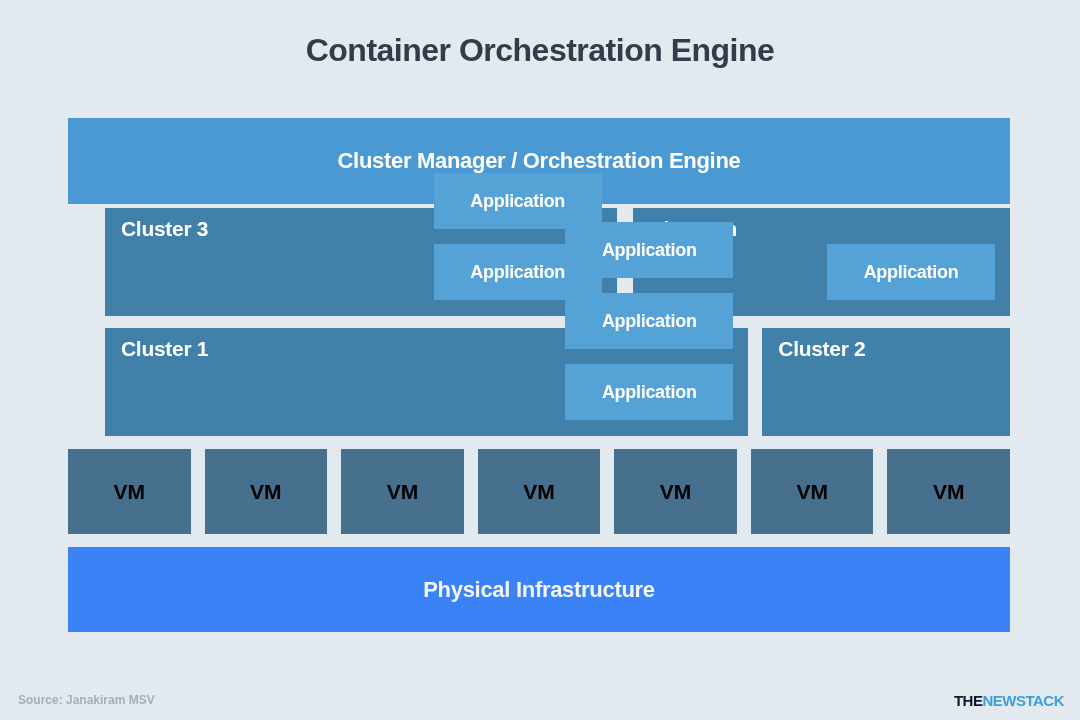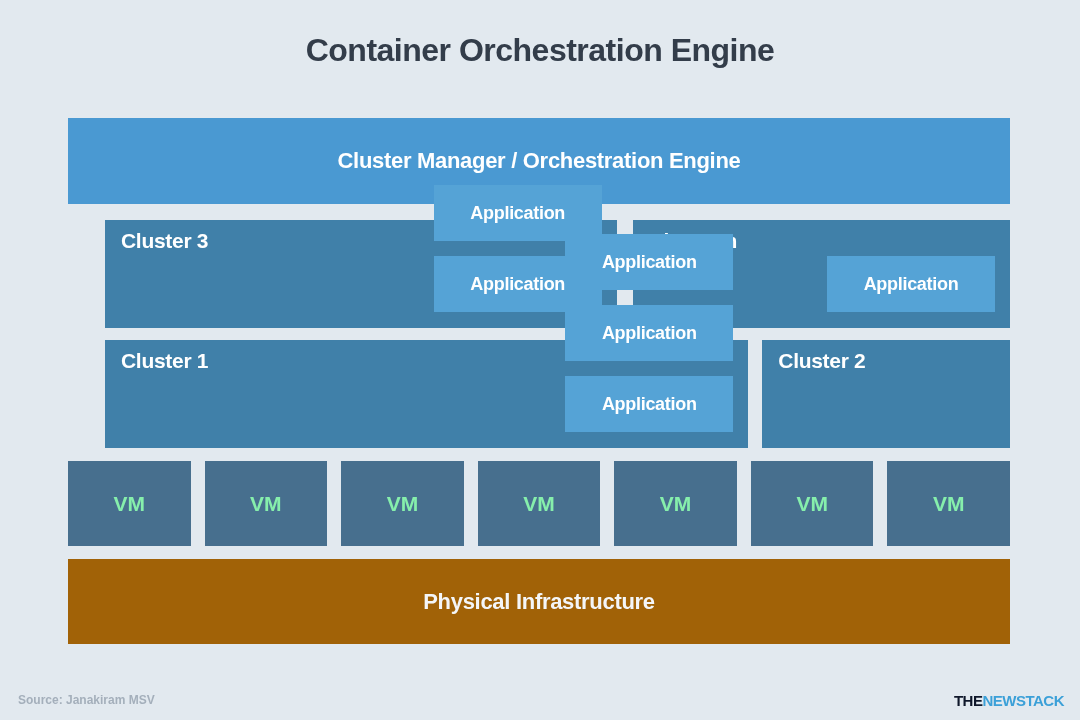--- a/index.html
+++ b/index.html
@@ -36,21 +36,21 @@
   .manager-bar {
     height: 86px;
     background: #4a99d2;
     display: flex;
     align-items: center;
     justify-content: center;
     font-size: 22px;
     font-weight: 700;
     letter-spacing: -0.3px;
     color: #ffffff;
-    margin-bottom: 16px;
+    margin-bottom: 4px;
   }
   .cluster-row {
     display: flex;
     height: 108px;
     margin-bottom: 12px;
     padding-left: 37px;
   }
   .cluster-row.row-2 { margin-bottom: 13px; align-items: flex-end; }
   .cluster {
     position: relative;
@@ -97,25 +97,25 @@
     margin-bottom: 13px;
   }
   .vm-box {
     flex: 1;
     background: #476f8e;
     display: flex;
     align-items: center;
     justify-content: center;
     font-size: 21px;
     font-weight: 700;
-    color: #86efac;
+    color: #000000;
   }
   .infra-bar {
     height: 85px;
-    background: #a16207;
+    background: #3b82f6;
     display: flex;
     align-items: center;
     justify-content: center;
     font-size: 22px;
     font-weight: 700;
     letter-spacing: -0.3px;
     color: #f4f6f8;
   }
   .source-note {
     position: absolute;

